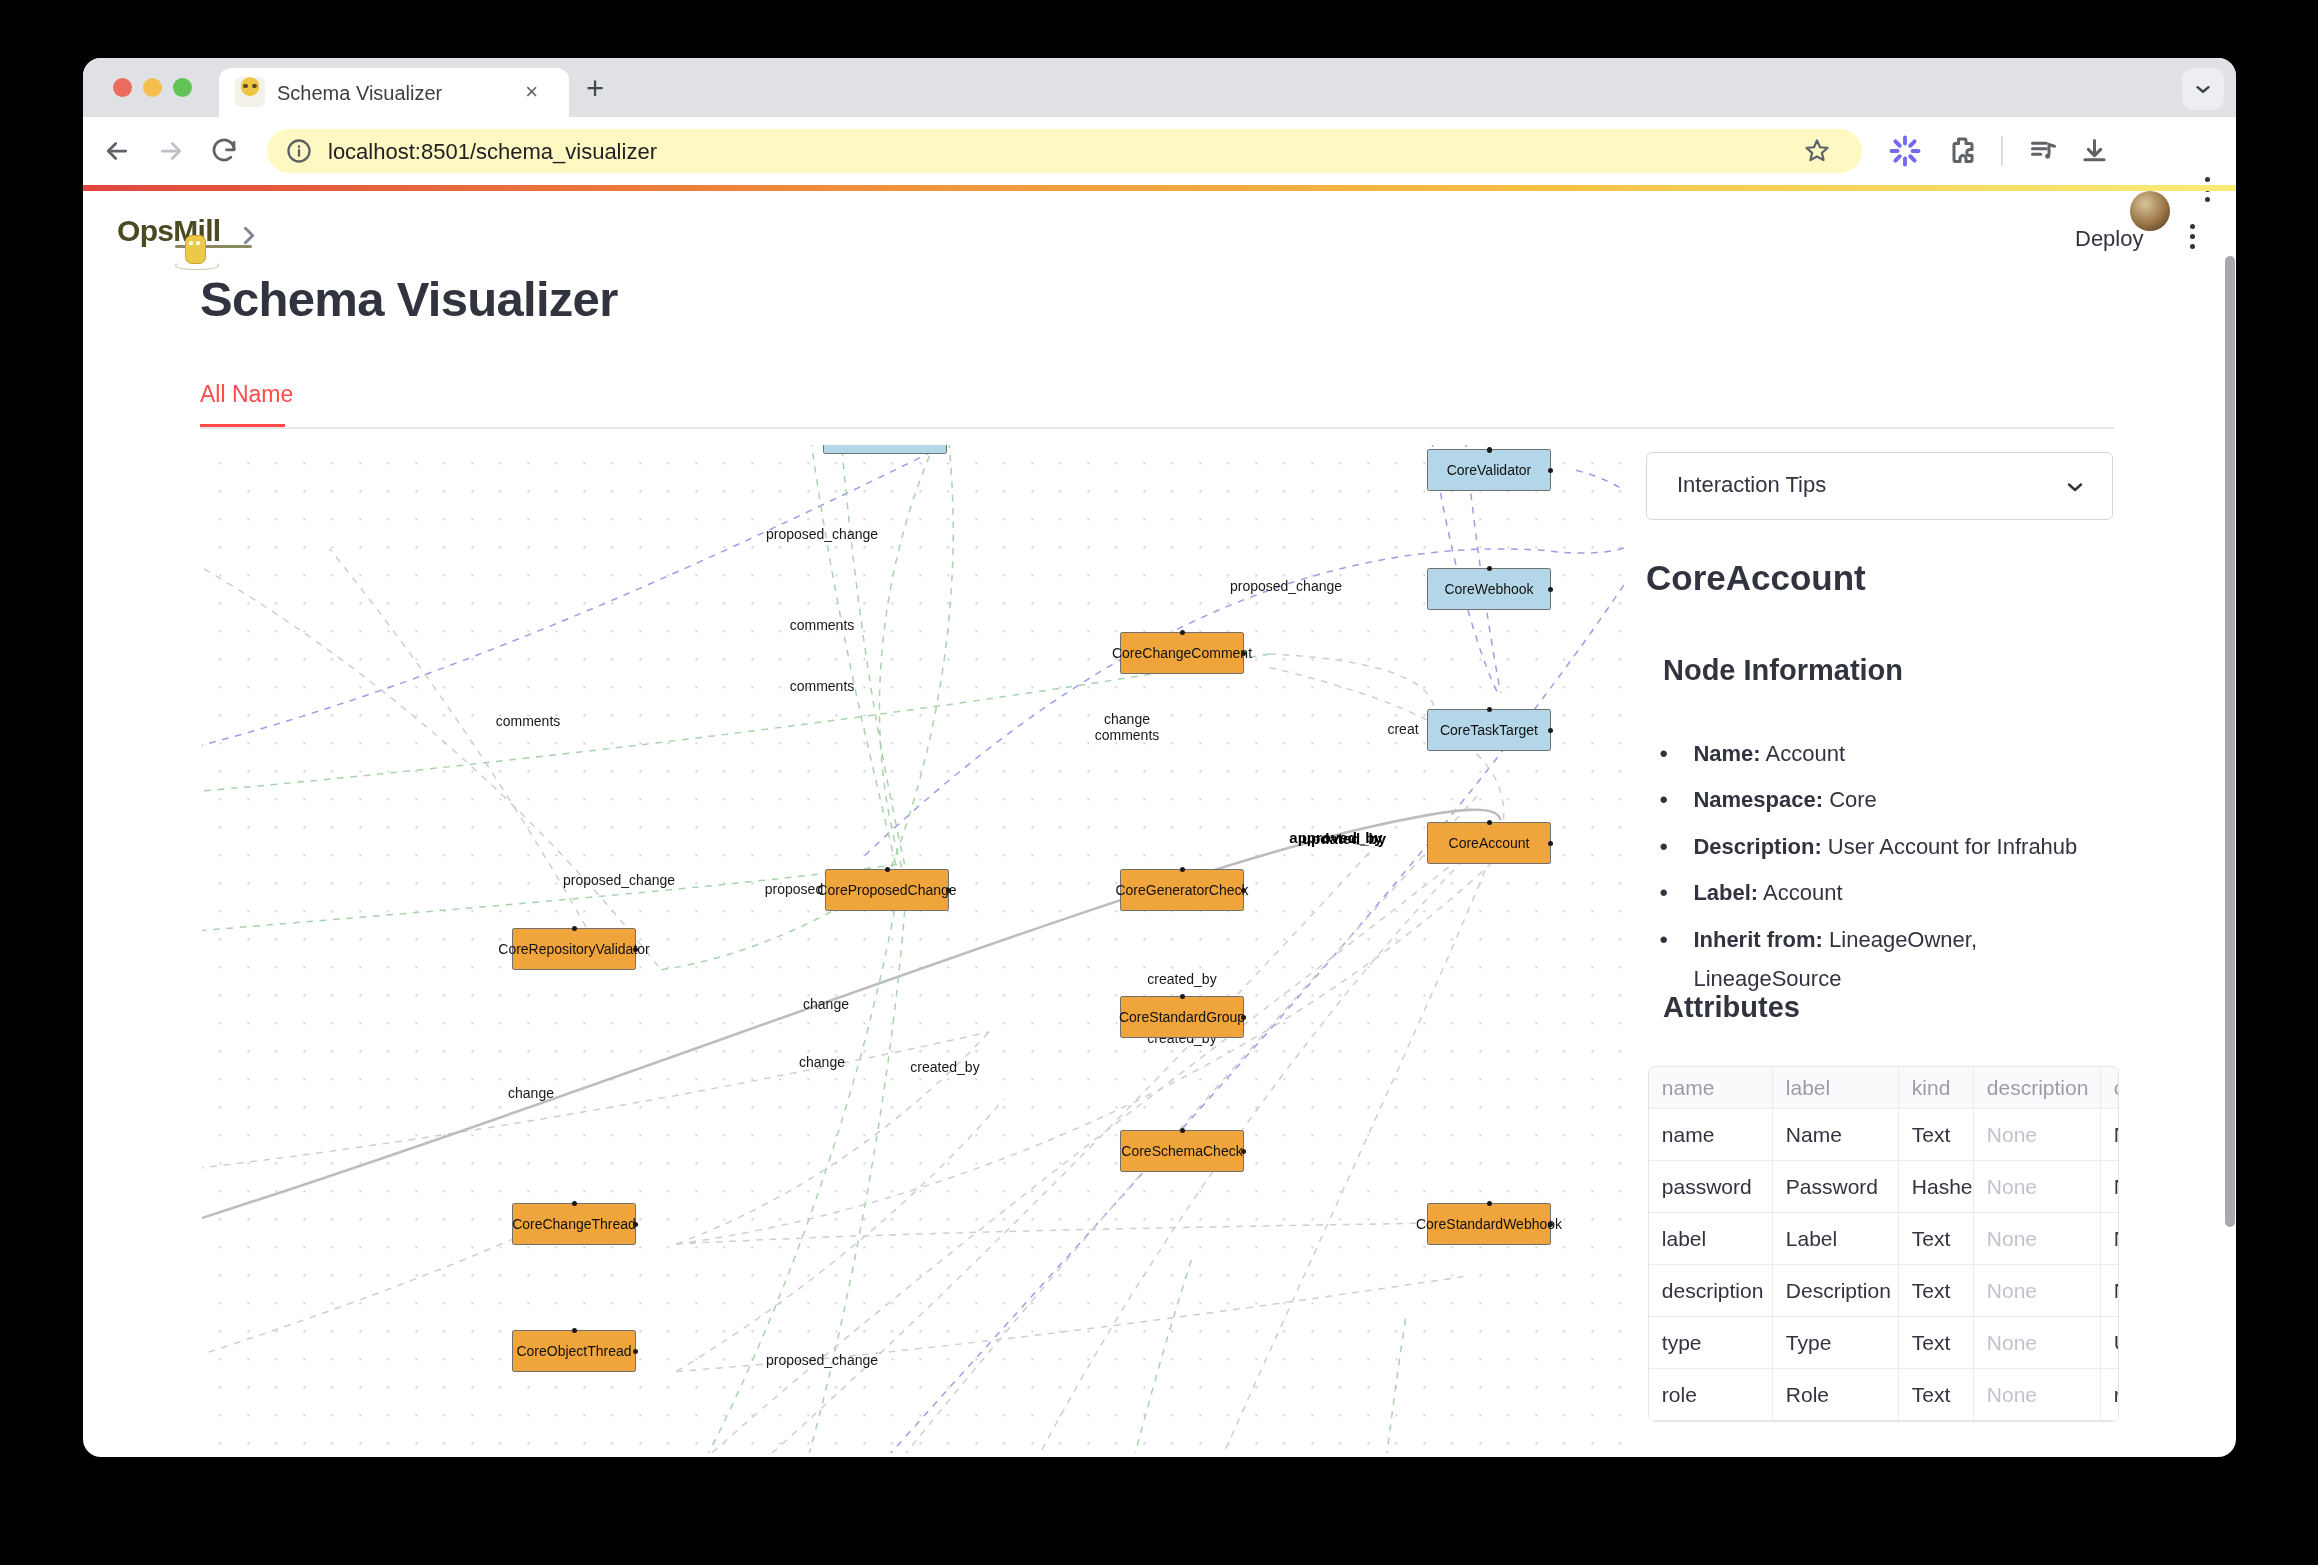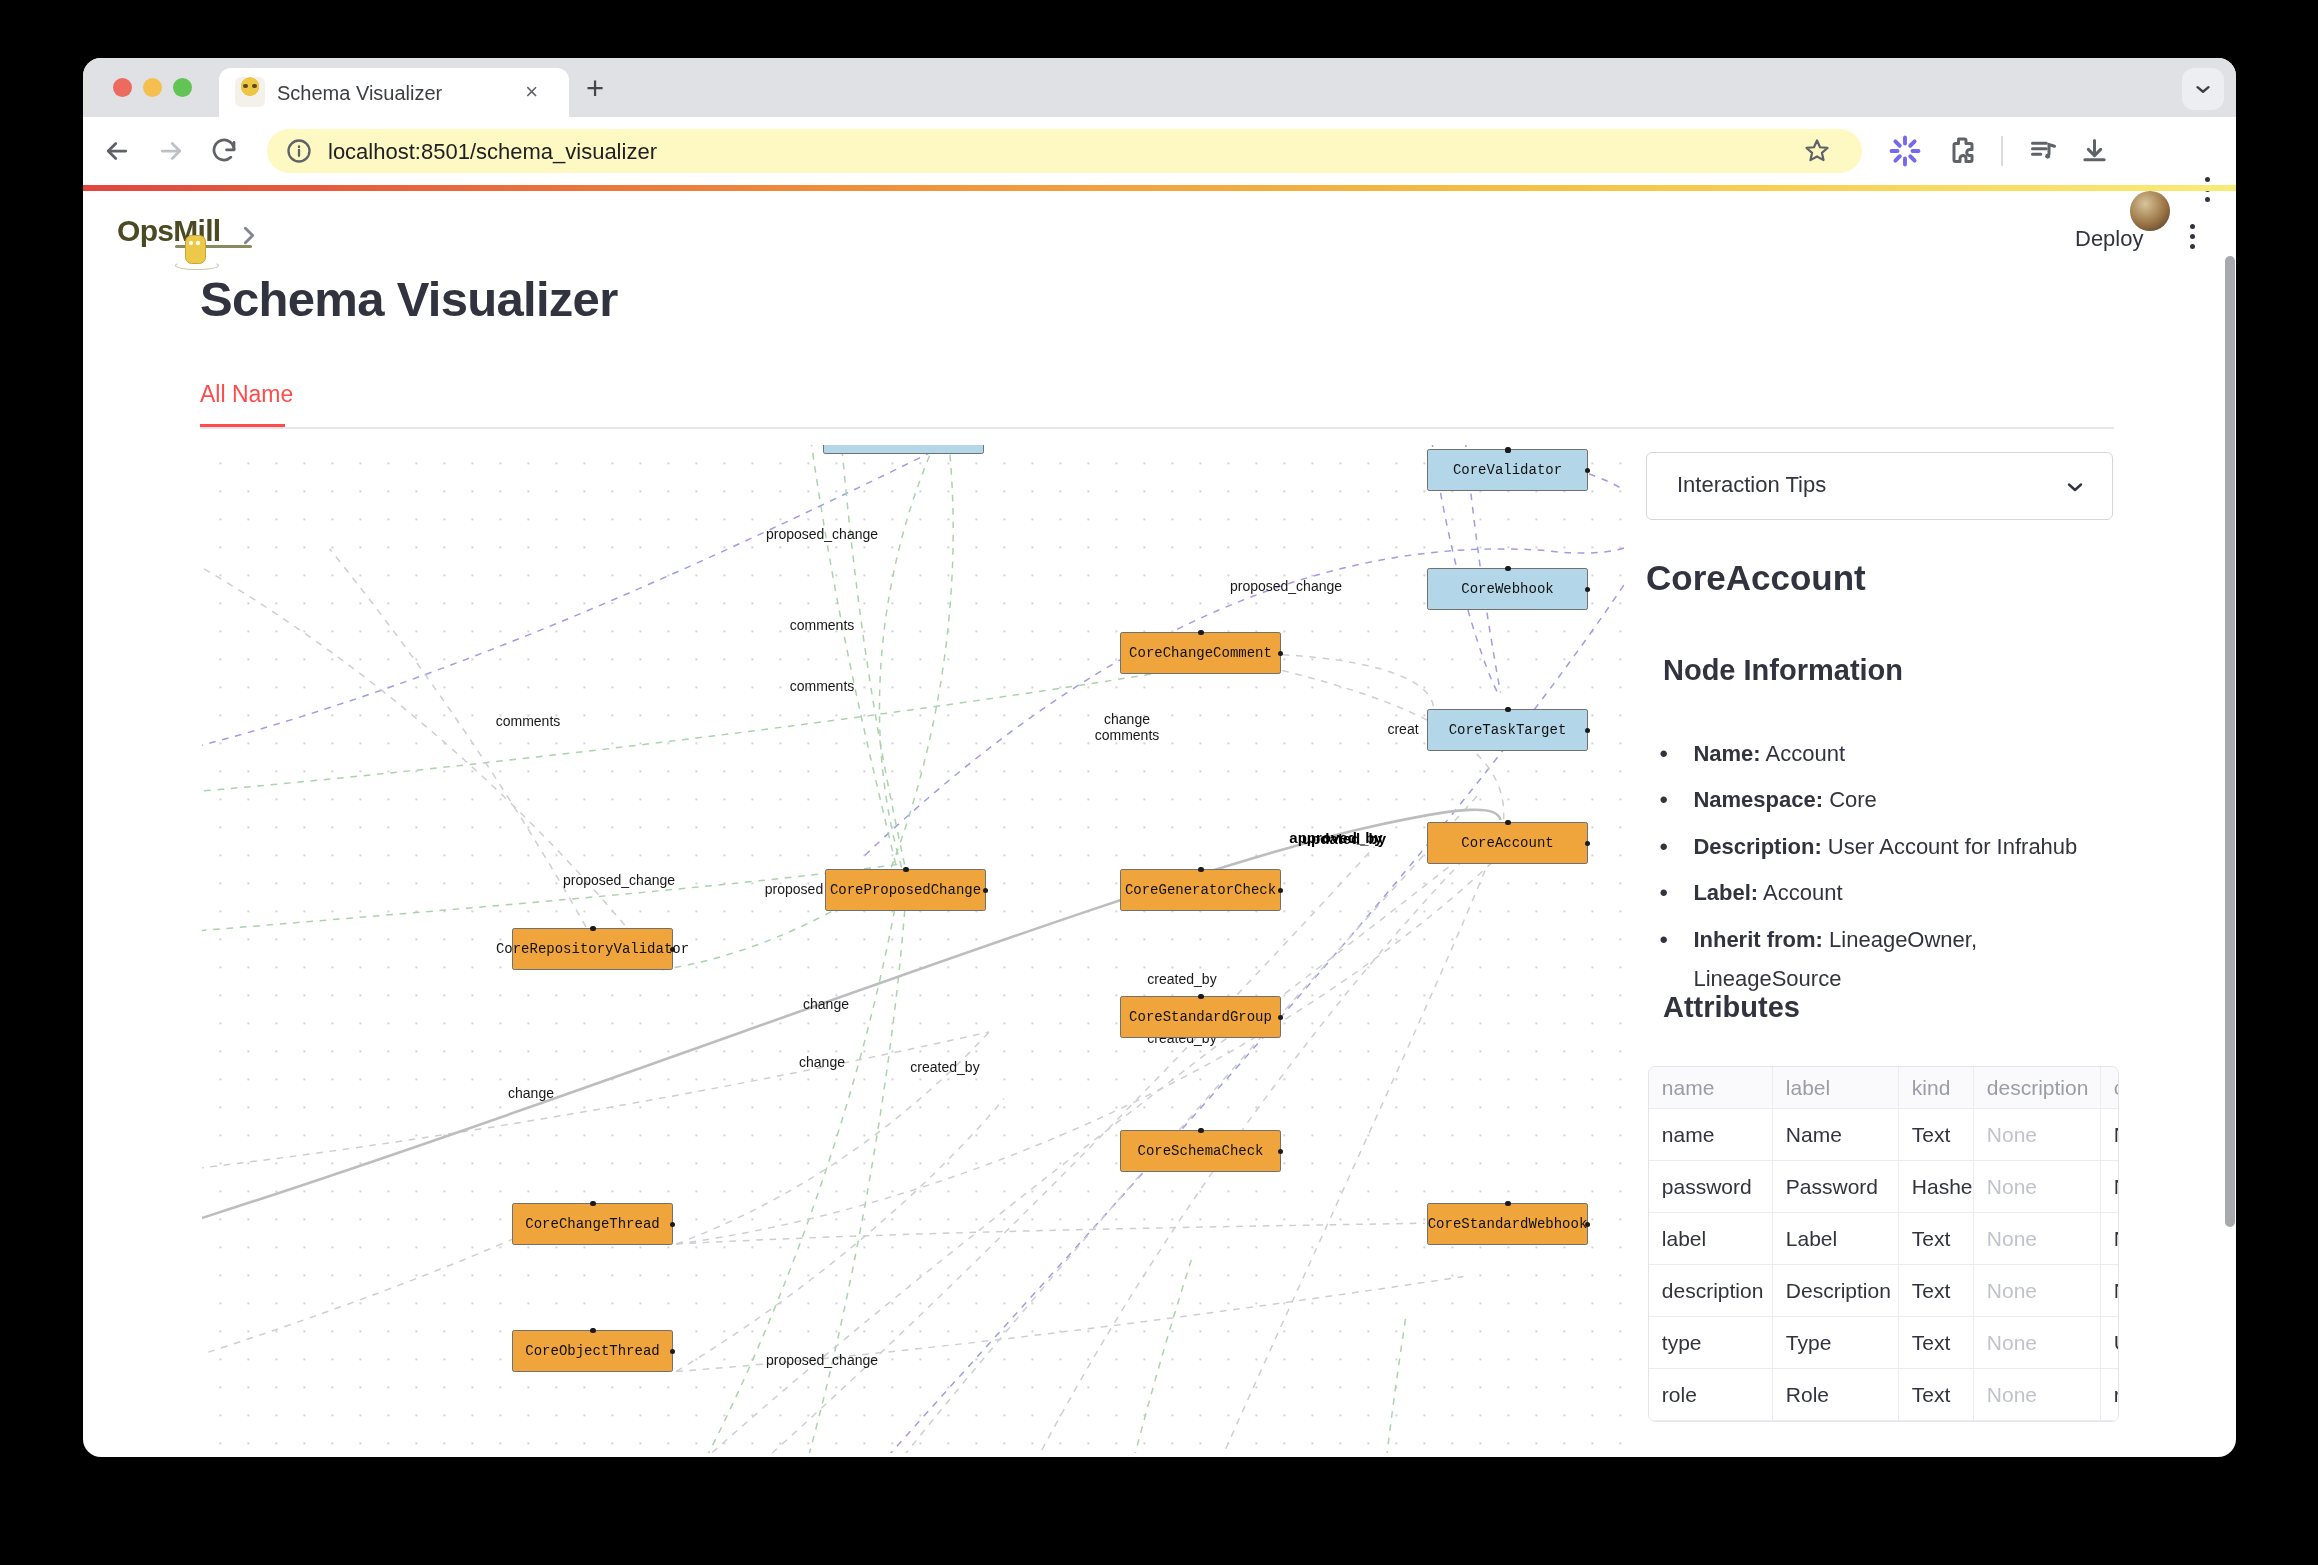--- a/index.html
+++ b/index.html
@@ -49,22 +49,22 @@
   .kebab i{width:5.2px;height:5.2px;border-radius:50%;background:#31333f;}
   
   .page-title{position:absolute;left:117px;top:213px;font-size:49px;font-weight:bold;color:#31333f;letter-spacing:-0.7px;}
   .tab-allnodes{position:absolute;left:117px;top:323px;font-size:23px;color:#ff4b4b;}
   .tab-underline{position:absolute;left:117px;top:366px;width:85px;height:5.2px;background:#ff4b4b;}
   .tabs-divider{position:absolute;left:117px;top:369px;width:1914px;height:1.5px;background:#e6e6e9;}
   
   .canvas{position:absolute;left:119px;top:387px;width:1423px;height:1008px;overflow:hidden;
     background-image:radial-gradient(#cfd2d6 1.2px,transparent 1.2px);background-size:28px 28px;background-position:4.4px 4.4px;}
   .canvas svg{position:absolute;left:0;top:0;}
-  .gnode{position:absolute;width:161px;height:42px;border:1.5px solid #707070;border-radius:2.2px;
-    display:flex;align-items:center;justify-content:center;font-size:14px;color:#111;z-index:2;box-sizing:border-box;font-family:Liberation Mono, monospace;}
+  .gnode{position:absolute;width:124px;height:42px;border:1.5px solid #707070;border-radius:2.2px;
+    display:flex;align-items:center;justify-content:center;font-size:14px;color:#111;z-index:2;box-sizing:border-box;}
   .gnode.orange{background:#f0a43c;}
   .gnode.blue{background:#b3d7e8;}
   .gnode::before{content:"";position:absolute;left:50%;top:-3px;width:5.2px;height:5.2px;margin-left:-2.2px;border-radius:50%;background:#1a1a1a;}
   .gnode::after{content:"";position:absolute;right:-3px;top:50%;width:5.2px;height:5.2px;margin-top:-2.2px;border-radius:50%;background:#1a1a1a;}
   .elabel{position:absolute;transform:translate(-50%,-50%);font-size:14px;color:#18181a;z-index:1;
     white-space:pre-line;text-align:center;line-height:15.6px;}
   .elabel.bold{font-weight:bold;font-size:15px;color:#000;}
   
   .aside{position:absolute;left:1563px;top:387px;width:470px;height:1008px;}
   .expander{position:absolute;left:0;top:7.4px;width:467px;height:68px;border:1.5px solid #d5d6d8;border-radius:6px;

